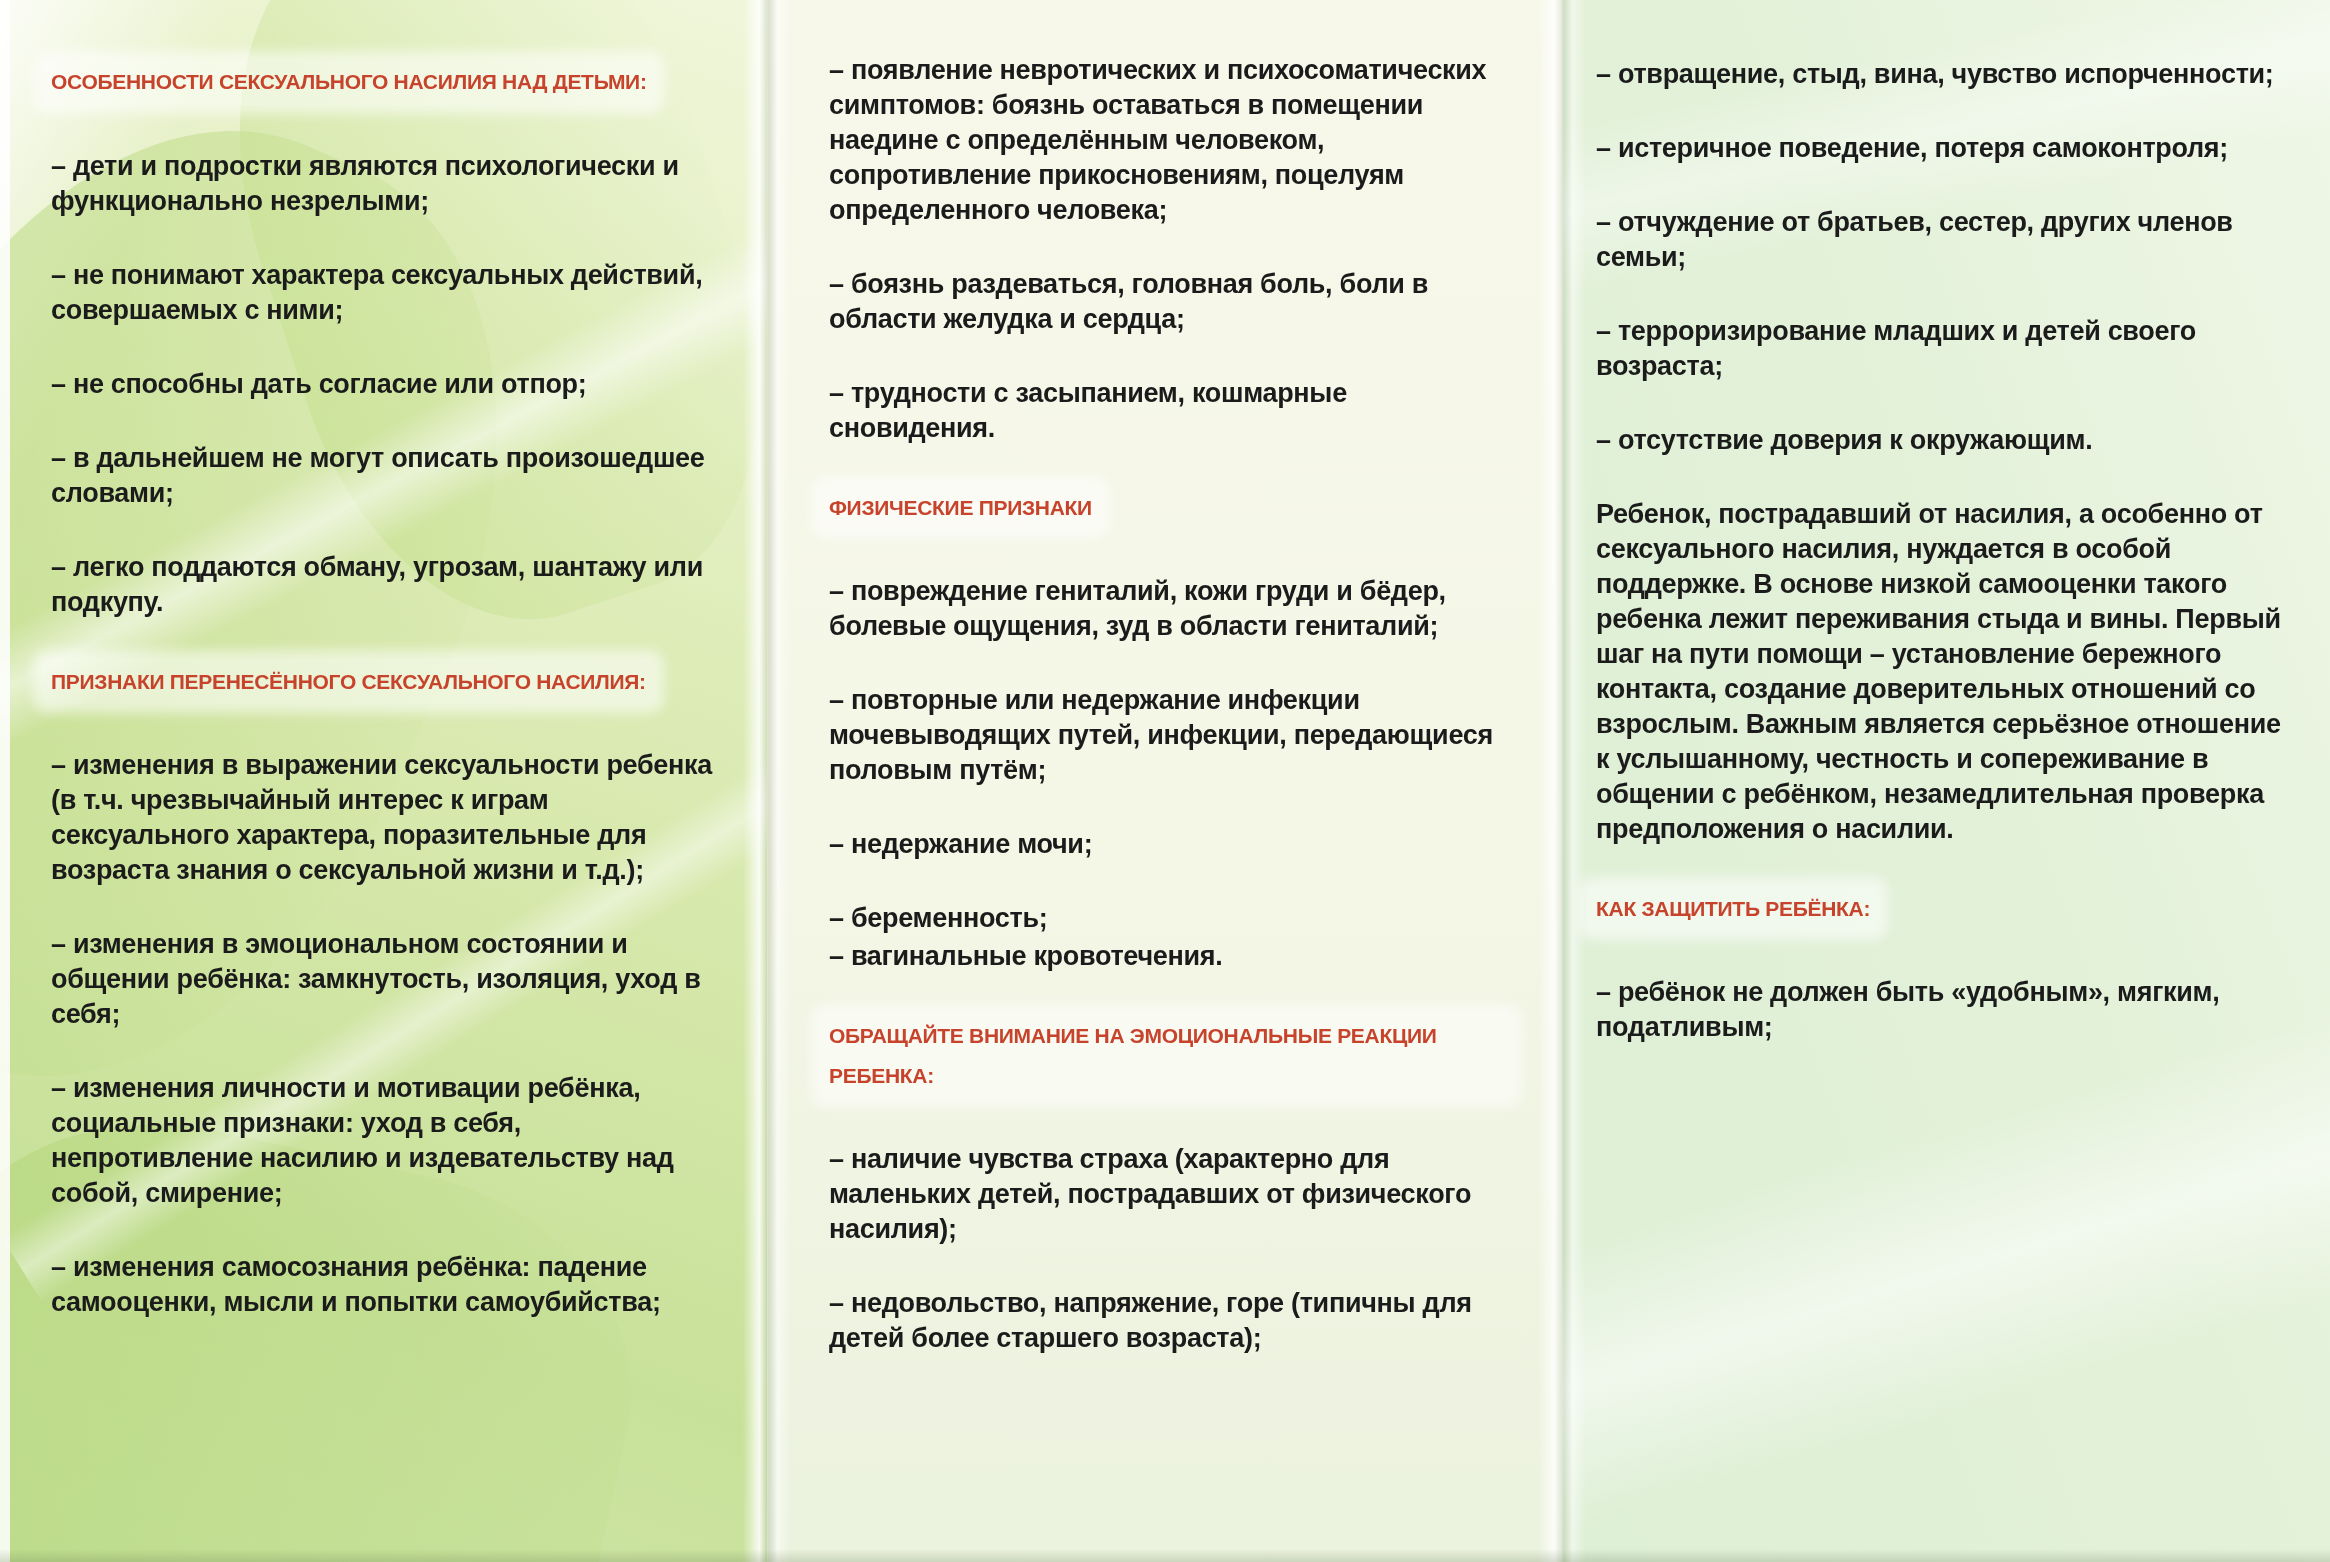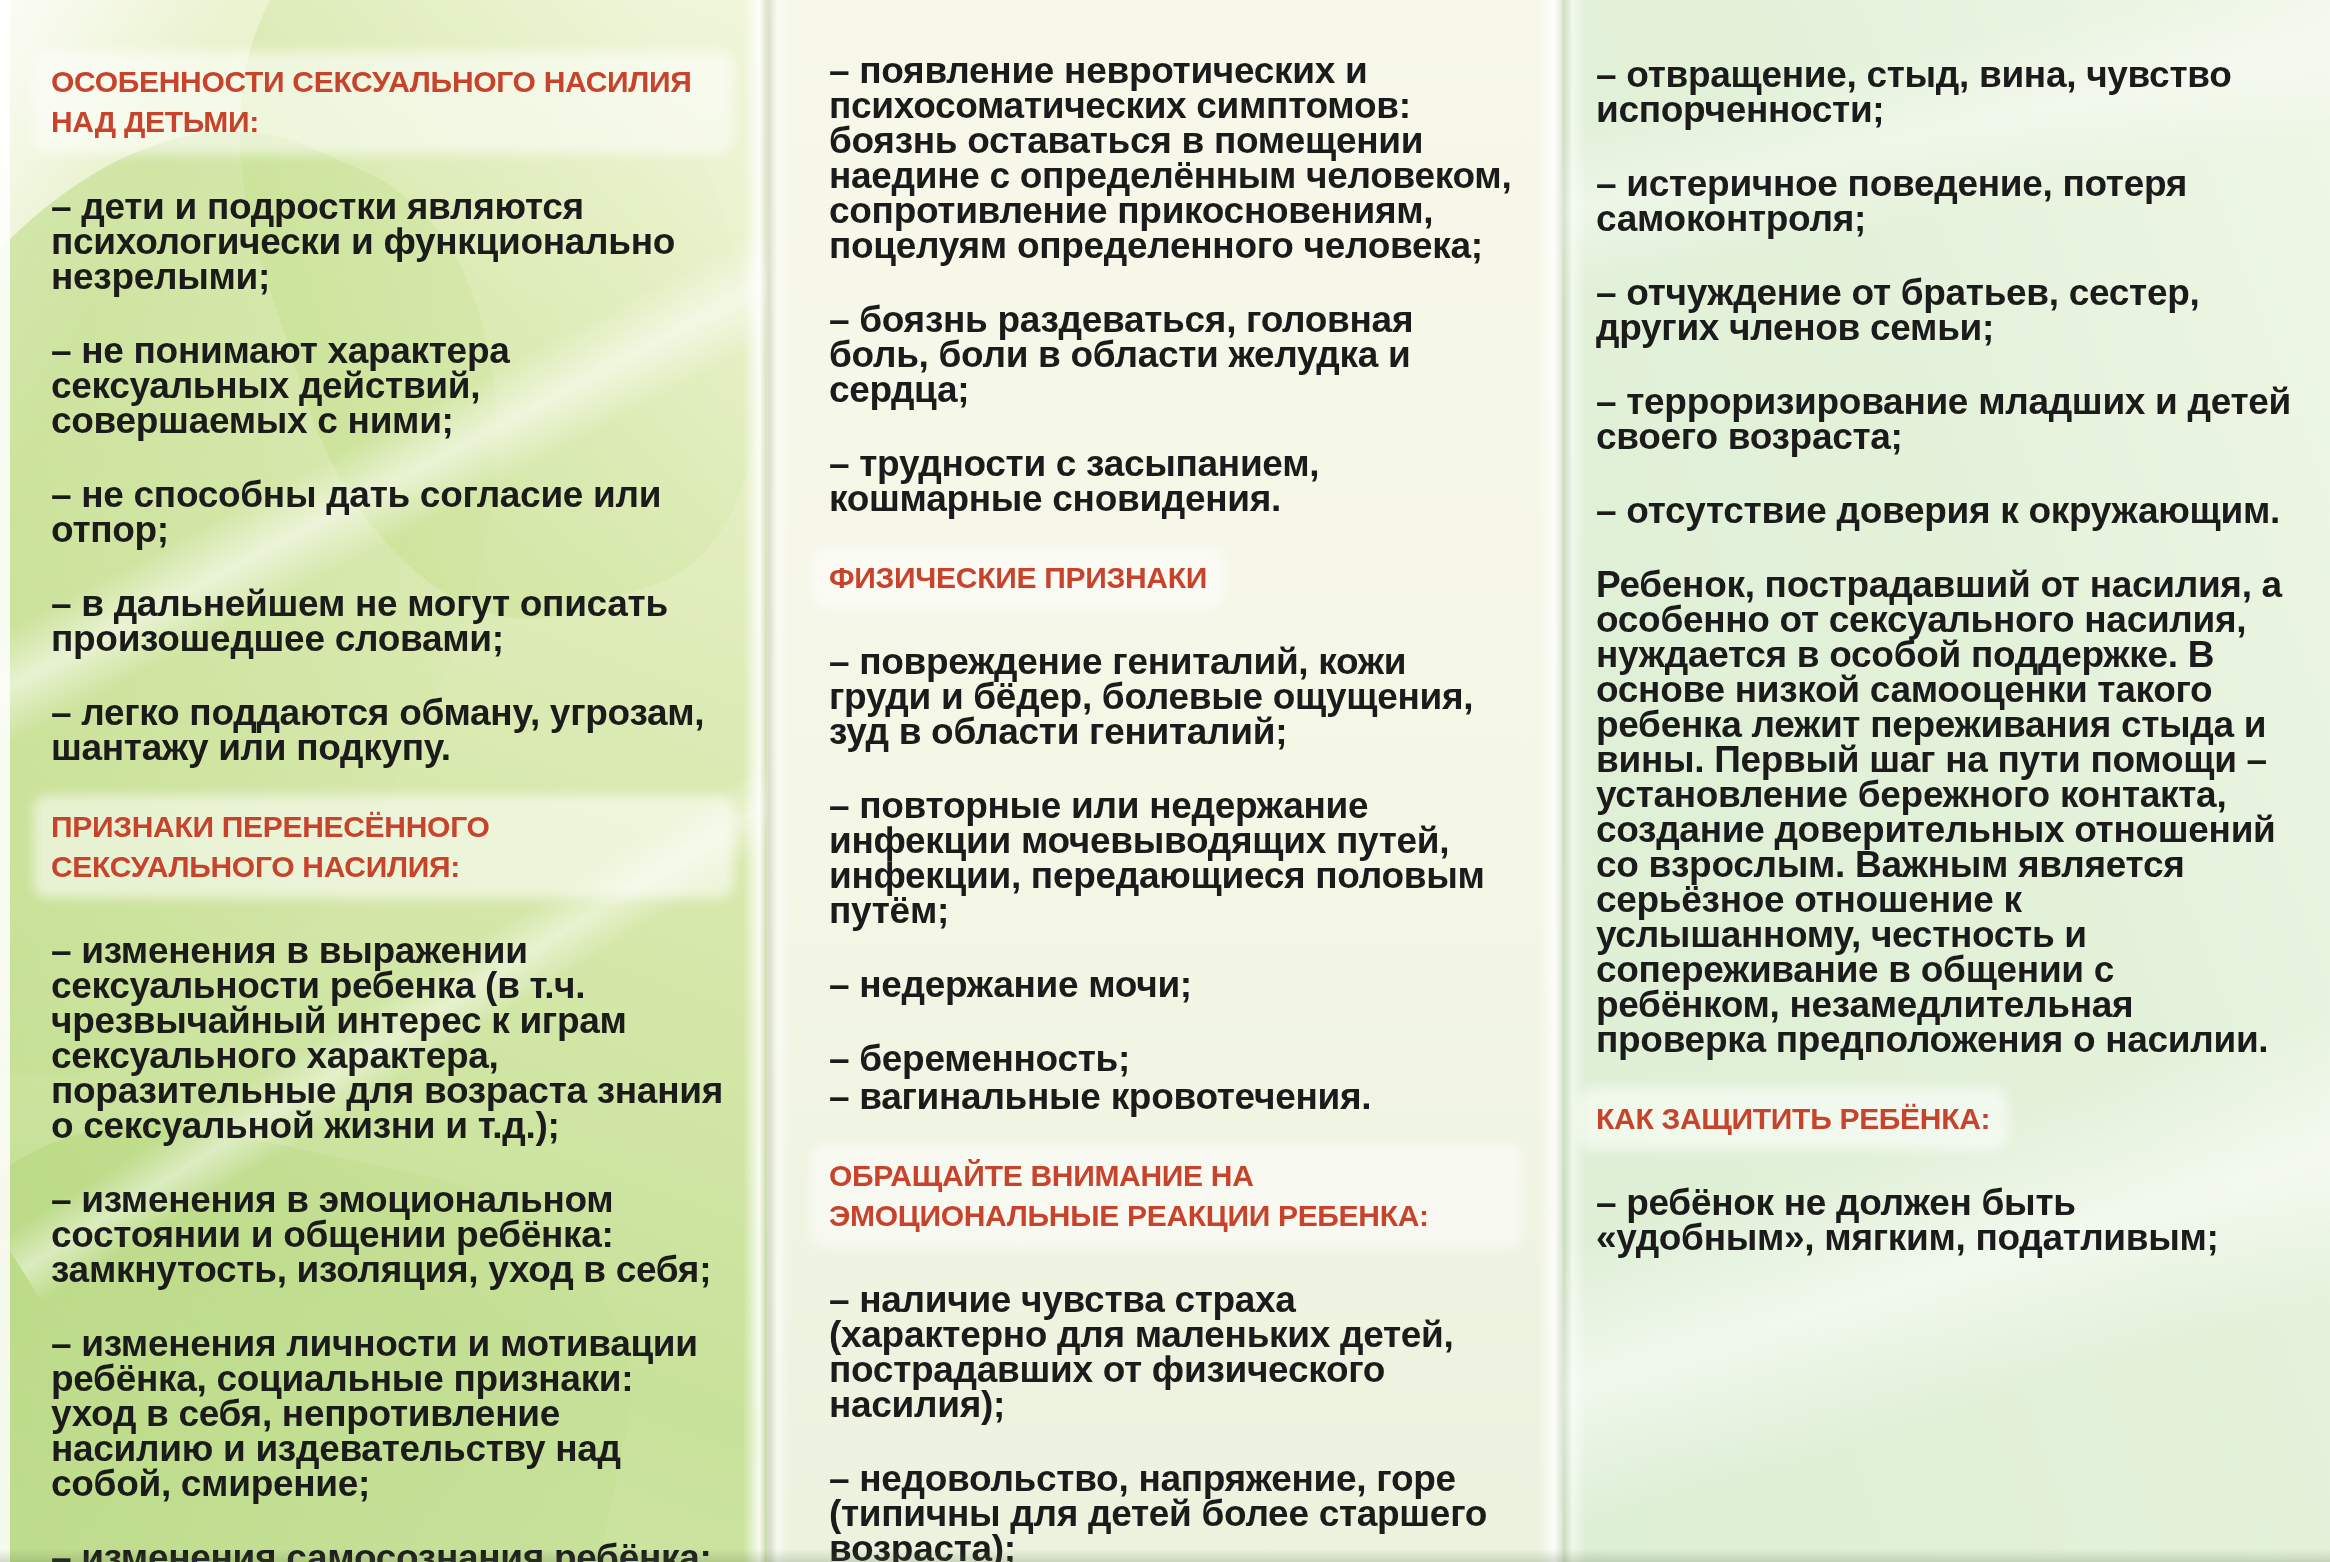--- a/index.html
+++ b/index.html
@@ -57,31 +57,31 @@
   .bottom-edge{position:absolute;left:0;right:0;bottom:0;height:13px;
     background:linear-gradient(rgba(90,110,70,0),rgba(90,110,70,0.22));pointer-events:none;}
 
   .content{position:relative;height:100%;box-sizing:border-box;}
   .panel1 .content{padding:56px 42px 0 51px;}
   .panel2 .content{padding:53px 48px 0 62px;}
   .panel3 .content{padding:57px 36px 0 34px;}
 
   .para{
     margin:0 0 39px 0;
-    font-size:37px;line-height:35px;font-weight:700;
+    font-size:27px;line-height:35px;font-weight:700;
     letter-spacing:-0.3px;
     color:#1b1b1b;
     hyphens:auto;-webkit-hyphens:auto;
   }
   .para.tight{margin-bottom:3px;}
   .head{
     display:block;width:fit-content;
     margin:3.9px 0 44px -9px;
     padding:2.6px 9px;
-    font-size:30px;line-height:40px;font-weight:700;
+    font-size:21px;line-height:40px;font-weight:700;
     letter-spacing:-0.3px;
     color:#c7432c;
     background:rgba(255,255,255,0.55);
     box-shadow:0 0 11.7px 9px rgba(255,255,255,0.55);
     border-radius:6.5px;
     hyphens:none;
   }
 </style>
 </head>
 <body>

